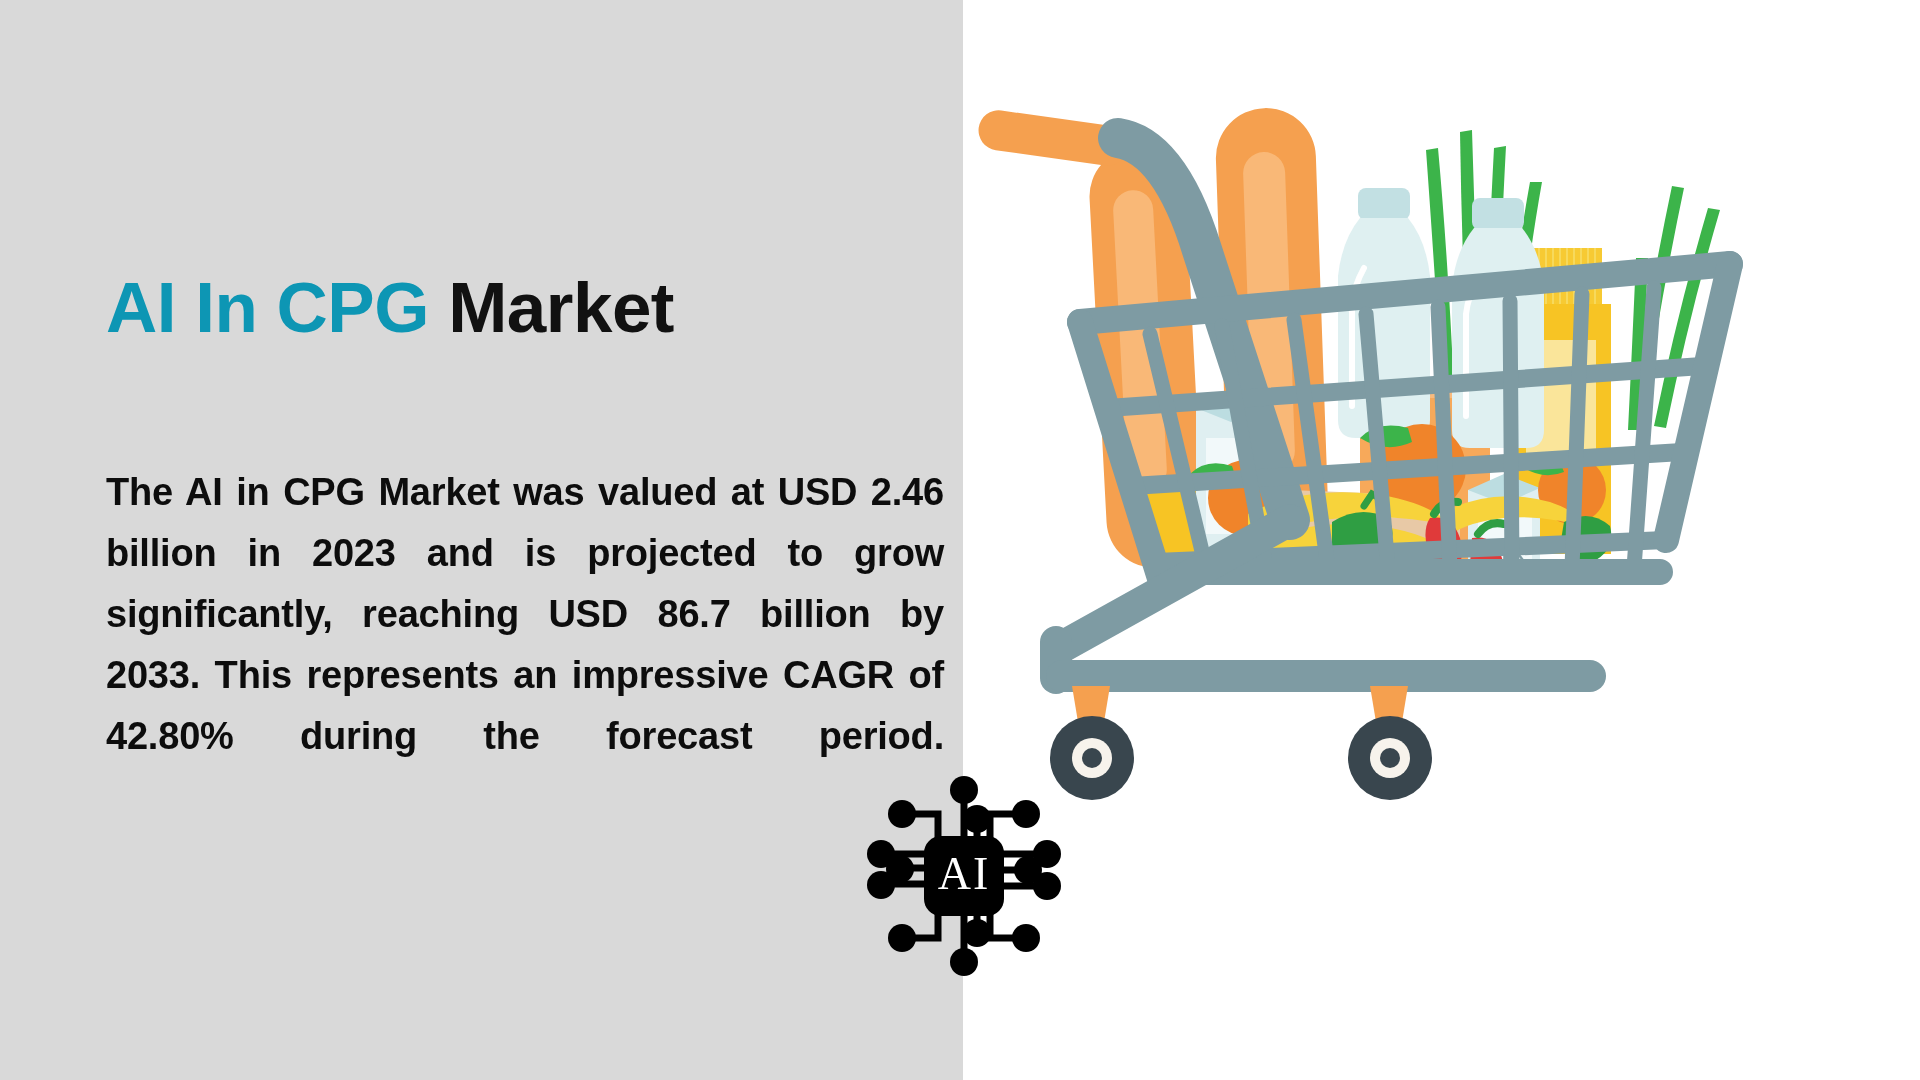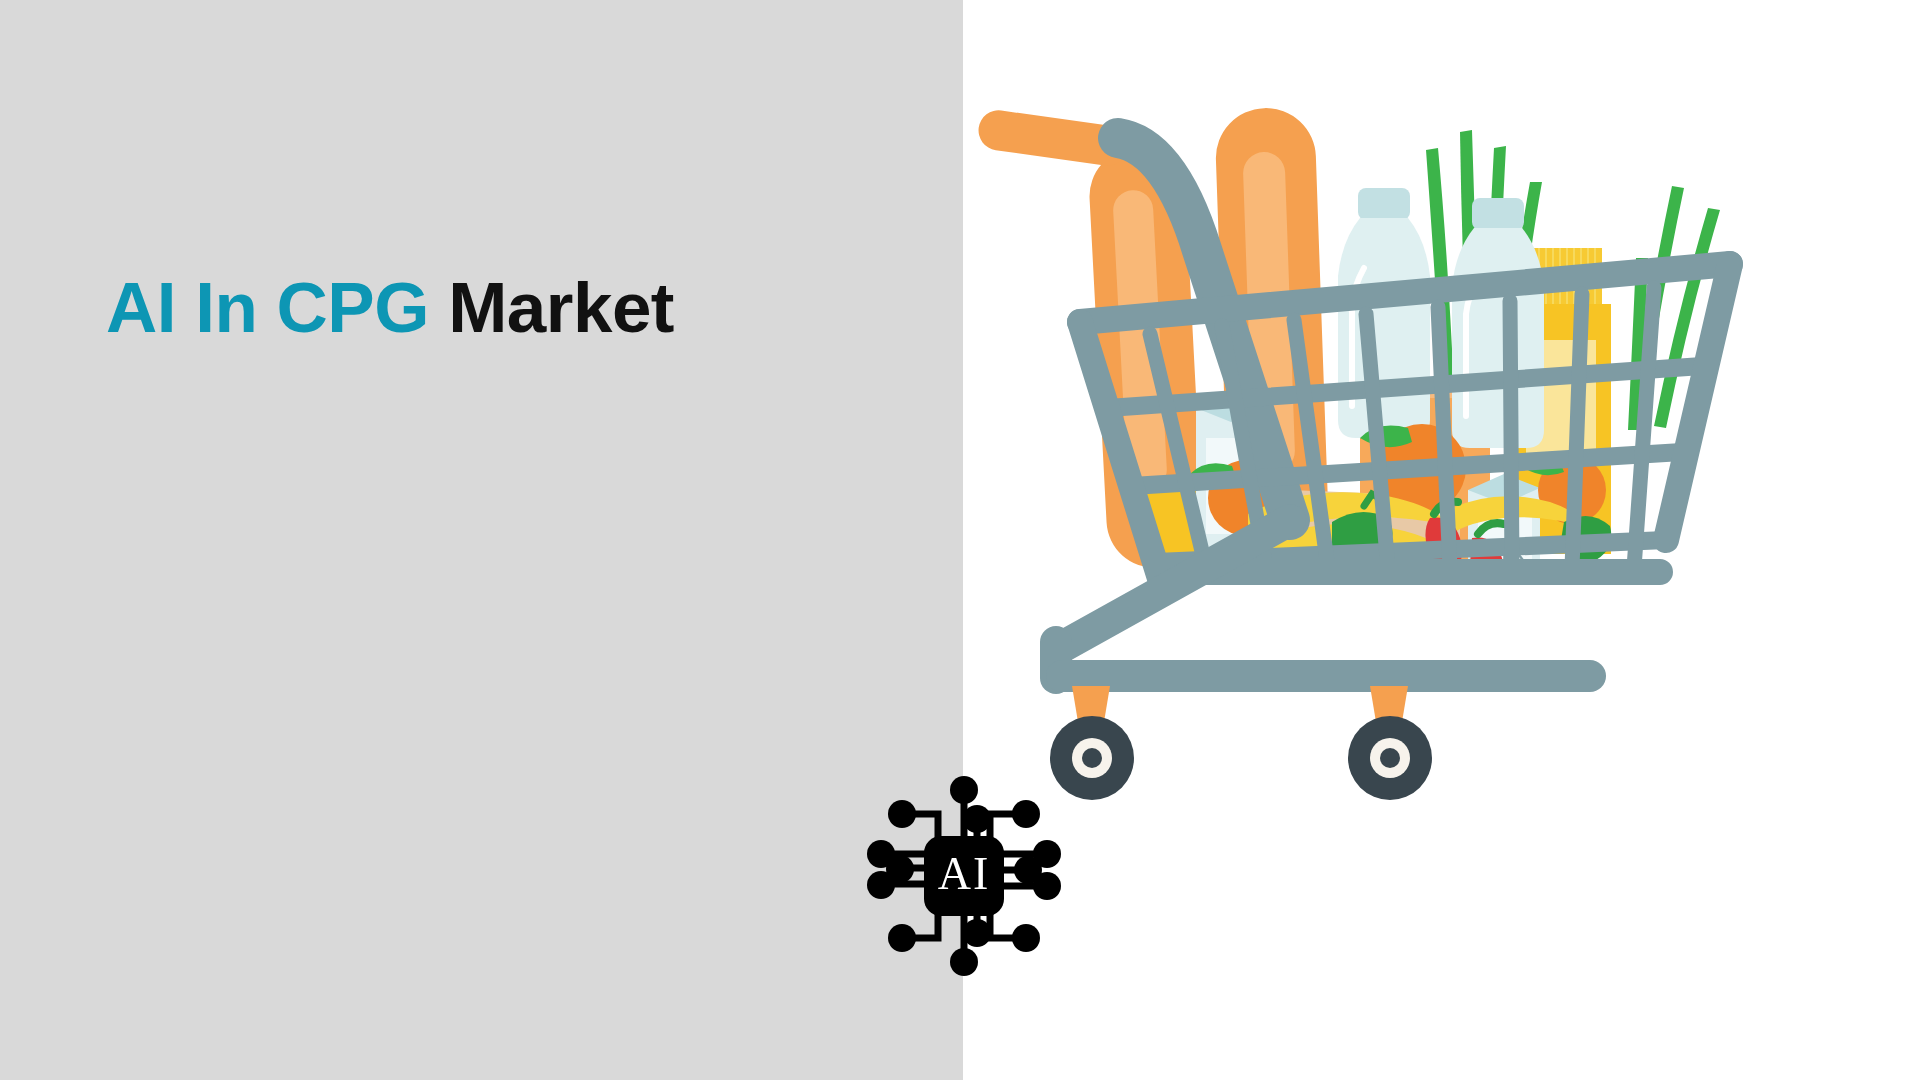--- a/index.html
+++ b/index.html
@@ -90,20 +90,21 @@
 
 <div id="slide">
 
   <div id="left-panel"></div>
   <div id="right-panel"></div>
 
   <div id="title-block">
     <span class="title-text" id="title-highlight">AI In CPG</span><span class="title-text" id="title-rest"> Market</span>
   </div>
 
+  <p id="body-paragraph">The AI in CPG Market was valued at USD 2.46 billion in 2023 and is projected to grow significantly, reaching USD 86.7 billion by 2033. This represents an impressive CAGR of 42.80% during the forecast period.</p>
 
   <div id="ai-chip-icon">
     <svg viewBox="0 0 204 204" width="204" height="204" aria-hidden="true">
       <g stroke="#000000" stroke-width="7" fill="none" stroke-linecap="round">
 
         <path d="M102 66 L102 16"></path>
         <path d="M76 66 L76 40 L44 40"></path>
         <path d="M128 66 L128 40 L160 40"></path>
         <path d="M115 66 L115 48"></path>
 

